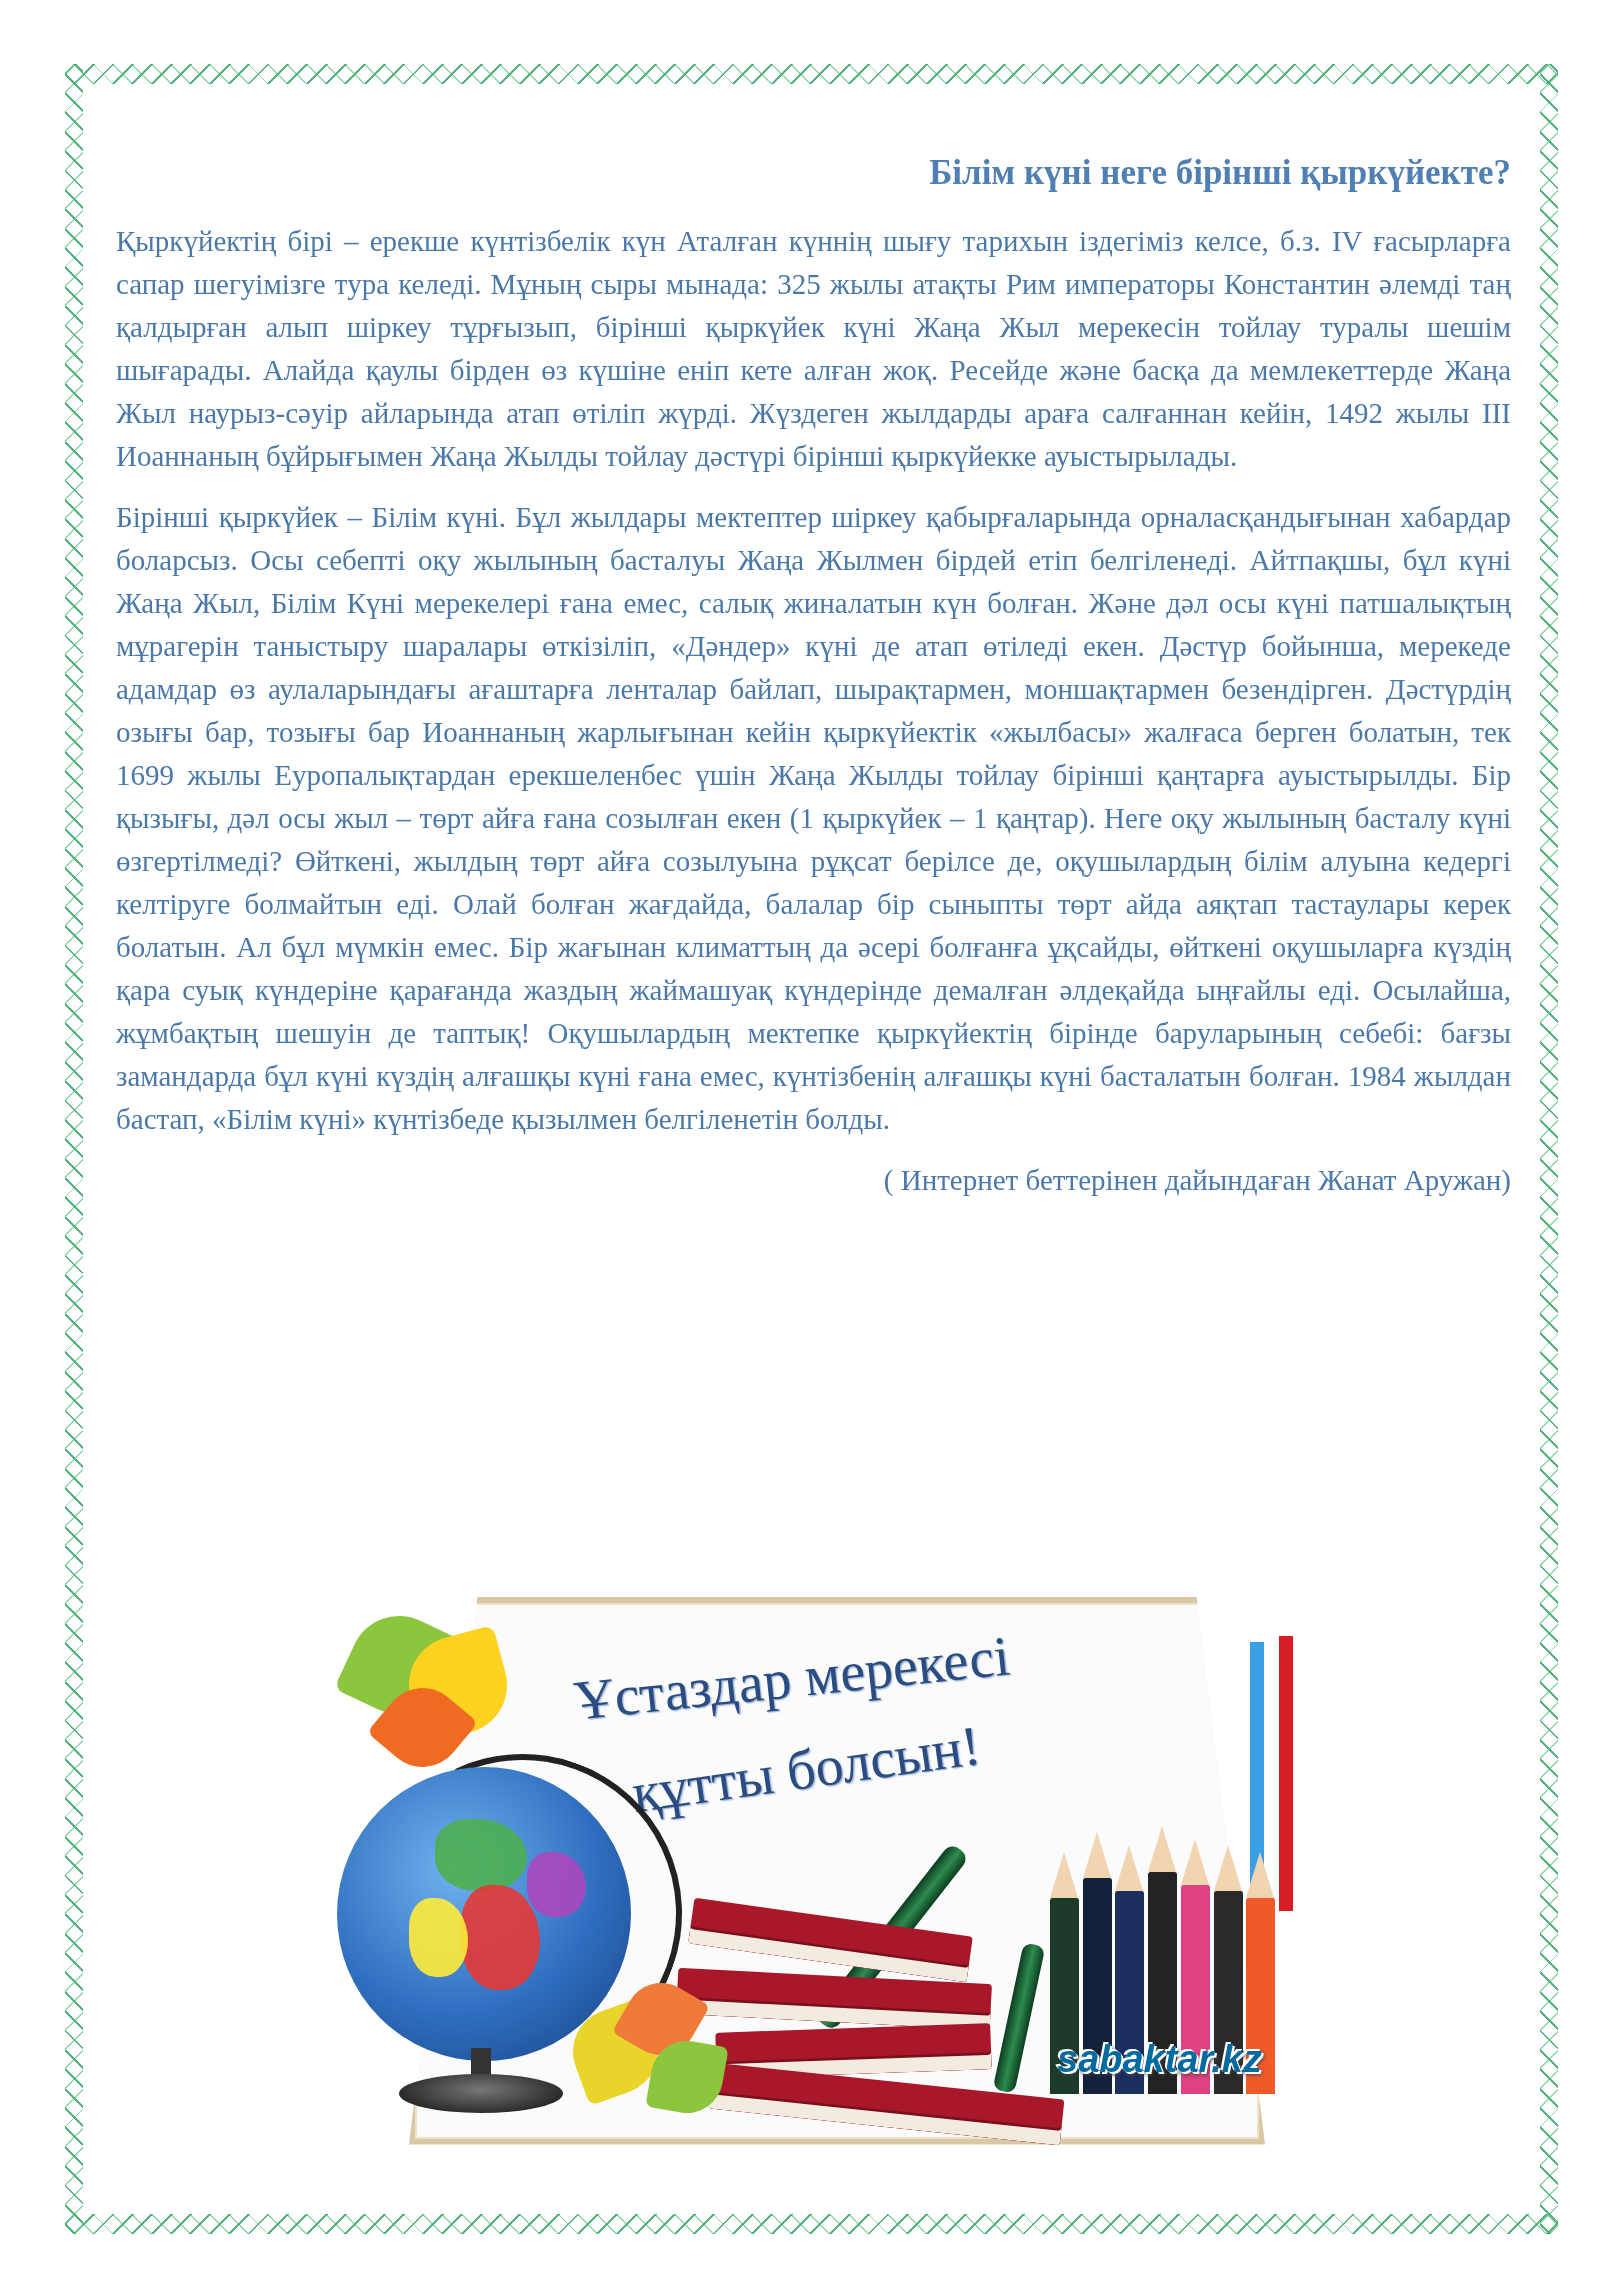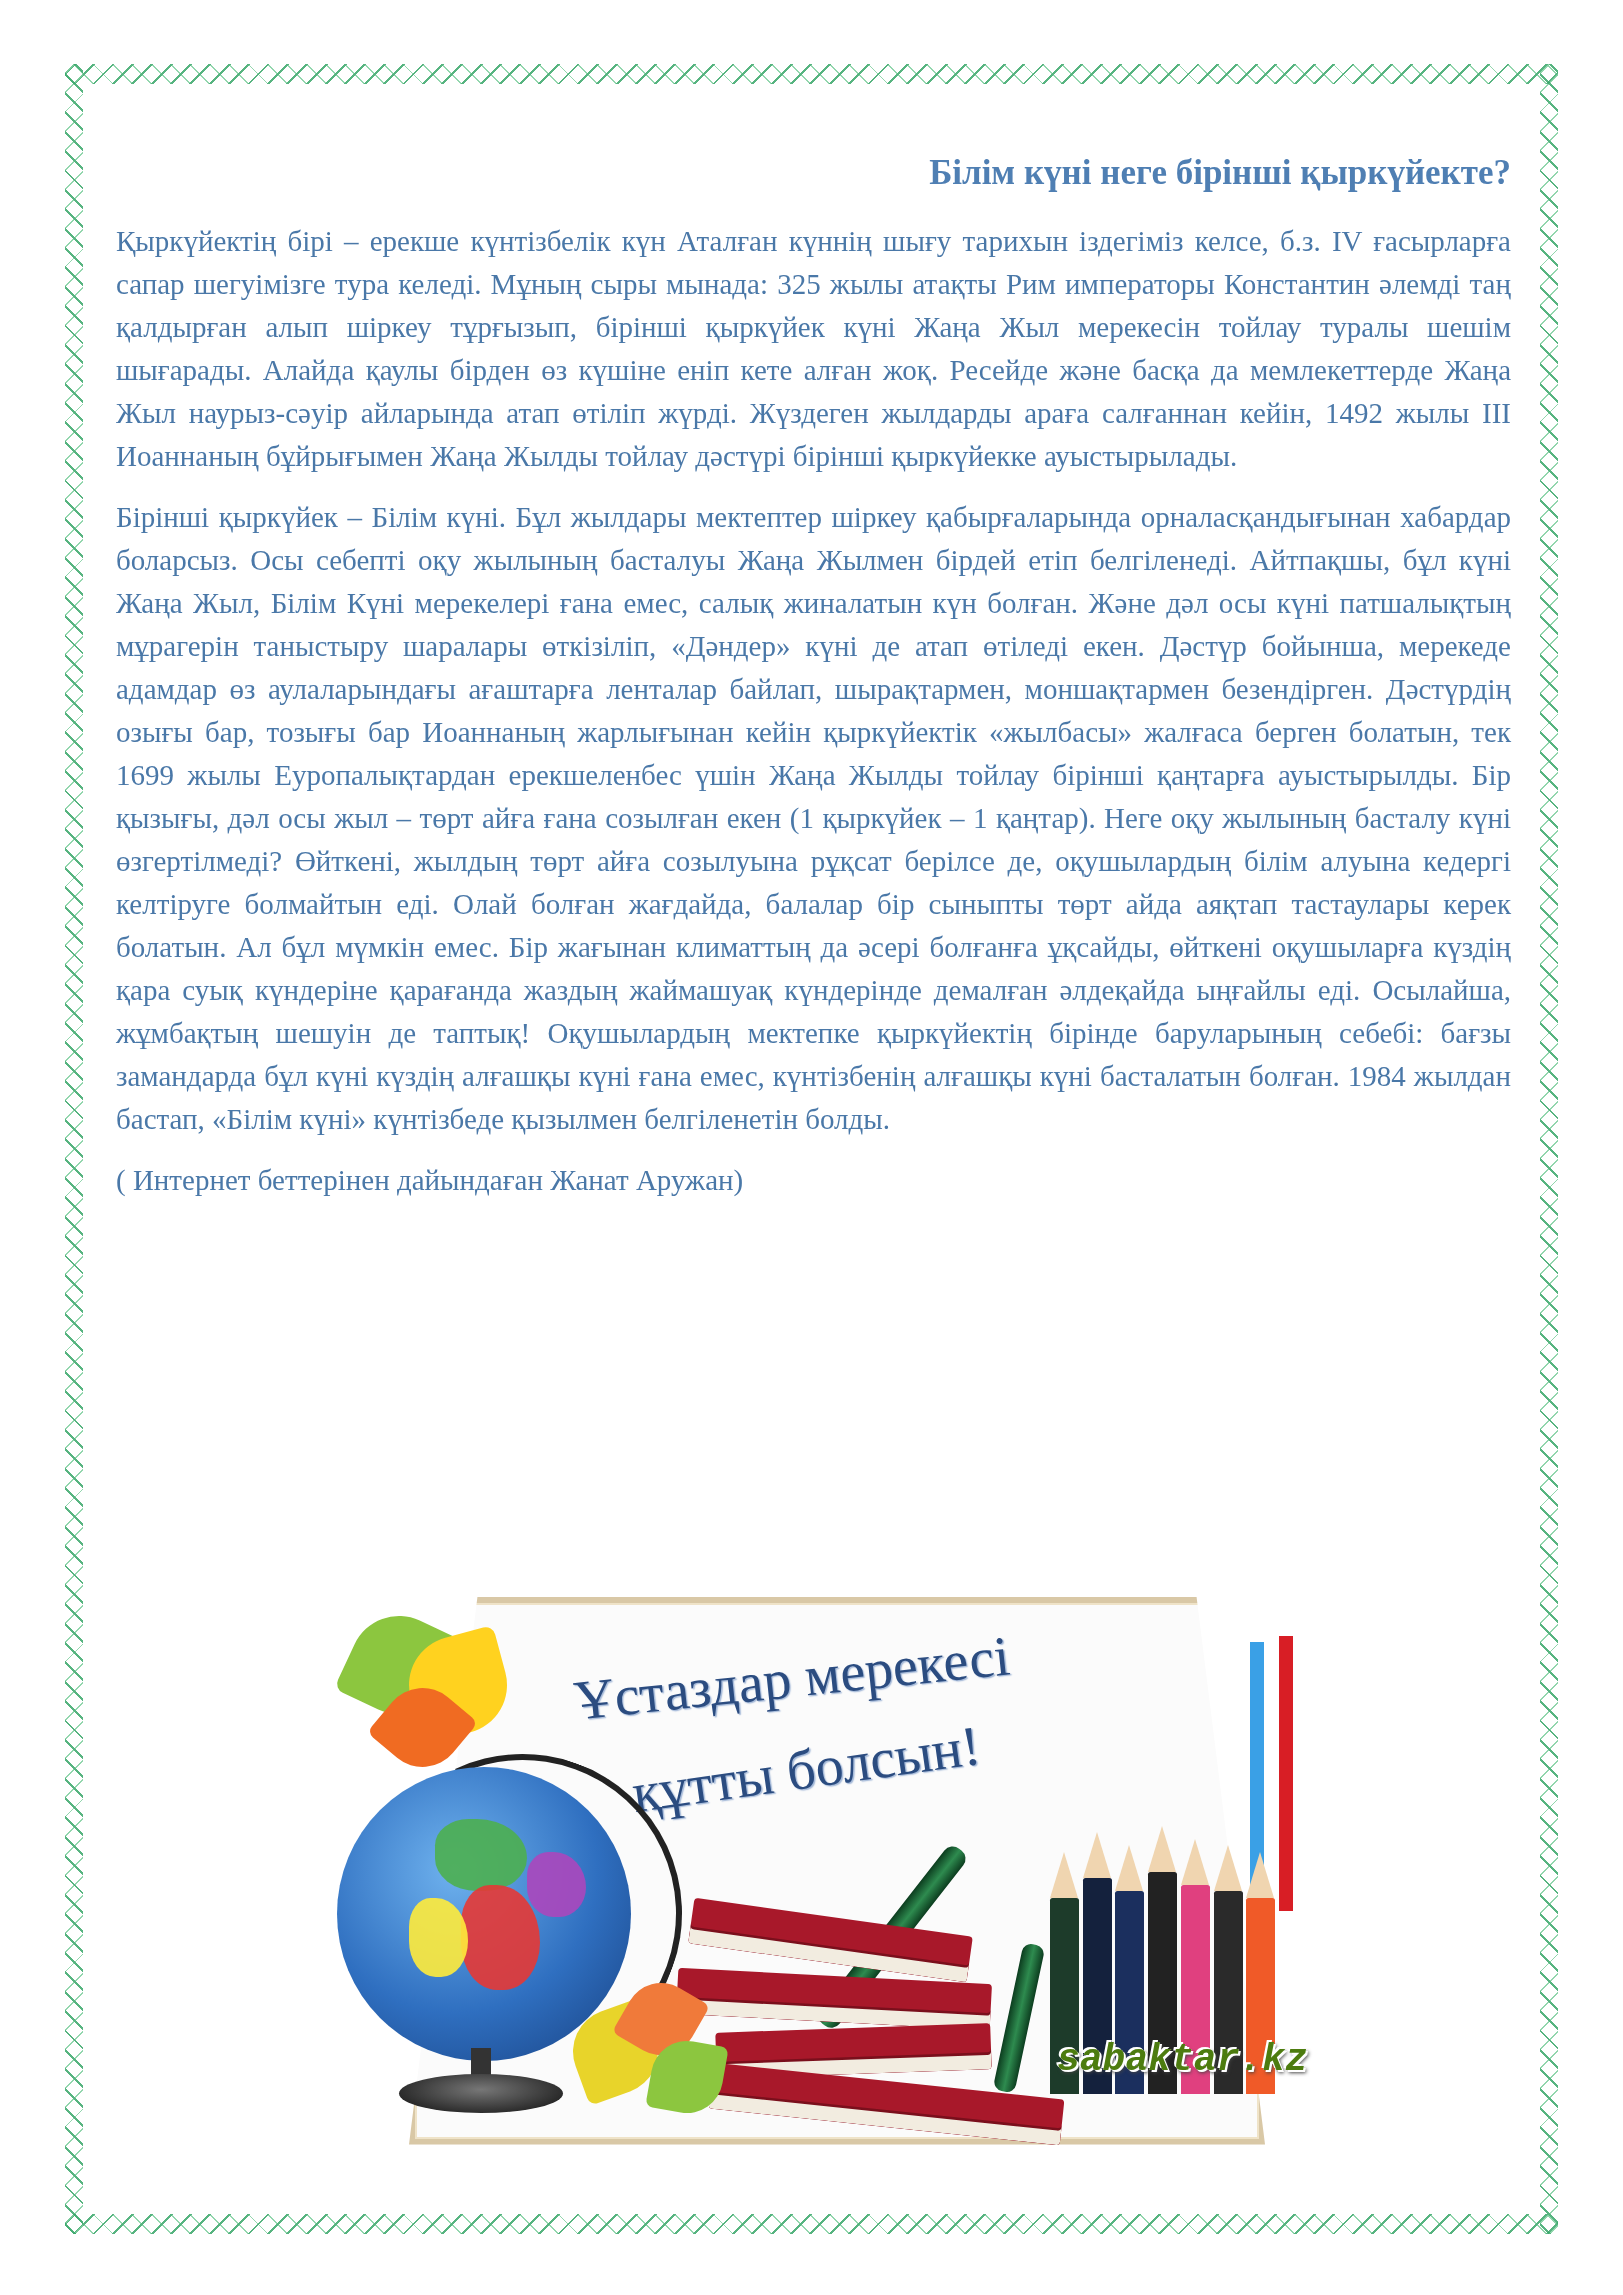--- a/index.html
+++ b/index.html
@@ -25,21 +25,21 @@
   .frame .right { right: 0; }
 
   .content { position: absolute; left: 116px; top: 150px; width: 1395px; color: #4a78a8; }
 
   h1.title { margin: 0 0 23.6px 0; text-align: right; font-size: 35px; font-weight: bold;
              color: #4f7fb3; letter-spacing: 0px; line-height: 46px; }
 
   p.para { margin: 0 0 18.3px 0; font-size: 29px; line-height: 43px; text-align: justify;
            text-align-last: left; }
 
-  p.credit { margin: 9px 0 0 0; font-size: 29px; line-height: 43px; }
+  p.credit { margin: 9px 0 0 0; font-size: 29px; line-height: 43px; text-align: right; }
 
   
   .card { position: absolute; left: 337px; top: 1590px; width: 981px; height: 556px; }
   .board { position: absolute; left: 72px; top: 6.5px; width: 844px; height: 536px;
            background: #fbfbfb; border: 6.5px solid #d9c8a6; box-shadow: inset 0 0 0 2px #efe3c8;
            clip-path: polygon(8% 0, 92% 0, 100% 100%, 0 100%); }
   .card-line { position: absolute; font-family: "Liberation Serif", serif; color: #2b4c80;
                font-size: 56px; text-shadow: 1.3px 1.3px 1.3px #9fb5d6; white-space: nowrap; }
   .card-line.l1 { left: 236px; top: 56px; transform: rotate(-6deg); }
   .card-line.l2 { left: 294px; top: 147px; transform: rotate(-8deg); }
@@ -78,22 +78,22 @@
   .cap { position: absolute; left: 671px; top: 353px; width: 22px; height: 150px; border-radius: 9.2px;
          background: linear-gradient(90deg, #0c3d1f, #2e8b4f, #0c3d1f); transform: rotate(12deg); }
 
   .pencil { position: absolute; width: 29px; bottom: 52px; border-radius: 2.6px 2.6px 0 0; }
   .pencil::before { content: ""; position: absolute; left: 0; top: -46px; border-left: 14.4px solid transparent;
                     border-right: 14.4px solid transparent; border-bottom: 46px solid #f0d5b0; }
 
   .red-line { position: absolute; left: 942px; top: 46px; width: 14.4px; height: 275px; background: #d81e25; }
   .blue-line { position: absolute; left: 913px; top: 52px; width: 14.4px; height: 275px; background: #3aa0e6; }
 
-  .watermark { position: absolute; left: 720px; top: 448px; font-family: Liberation Mono, monospace;
-               font-weight: bold; font-style: italic; font-size: 38px; color: #4d7c0f;
+  .watermark { position: absolute; left: 720px; top: 448px; font-family: Liberation Sans, sans-serif;
+               font-weight: bold; font-style: italic; font-size: 38px; color: #0369a1;
                text-shadow: 0 0 0 #fff, 2px 2px 0 #ffffff, -2px -2px 0 #ffffff, 2.6px 2.6px 3.9px #444; }
 </style>
 </head>
 <body>
 
 <div class="frame">
   <div class="edge top"></div>
   <div class="edge bottom"></div>
   <div class="edge left"></div>
   <div class="edge right"></div>

